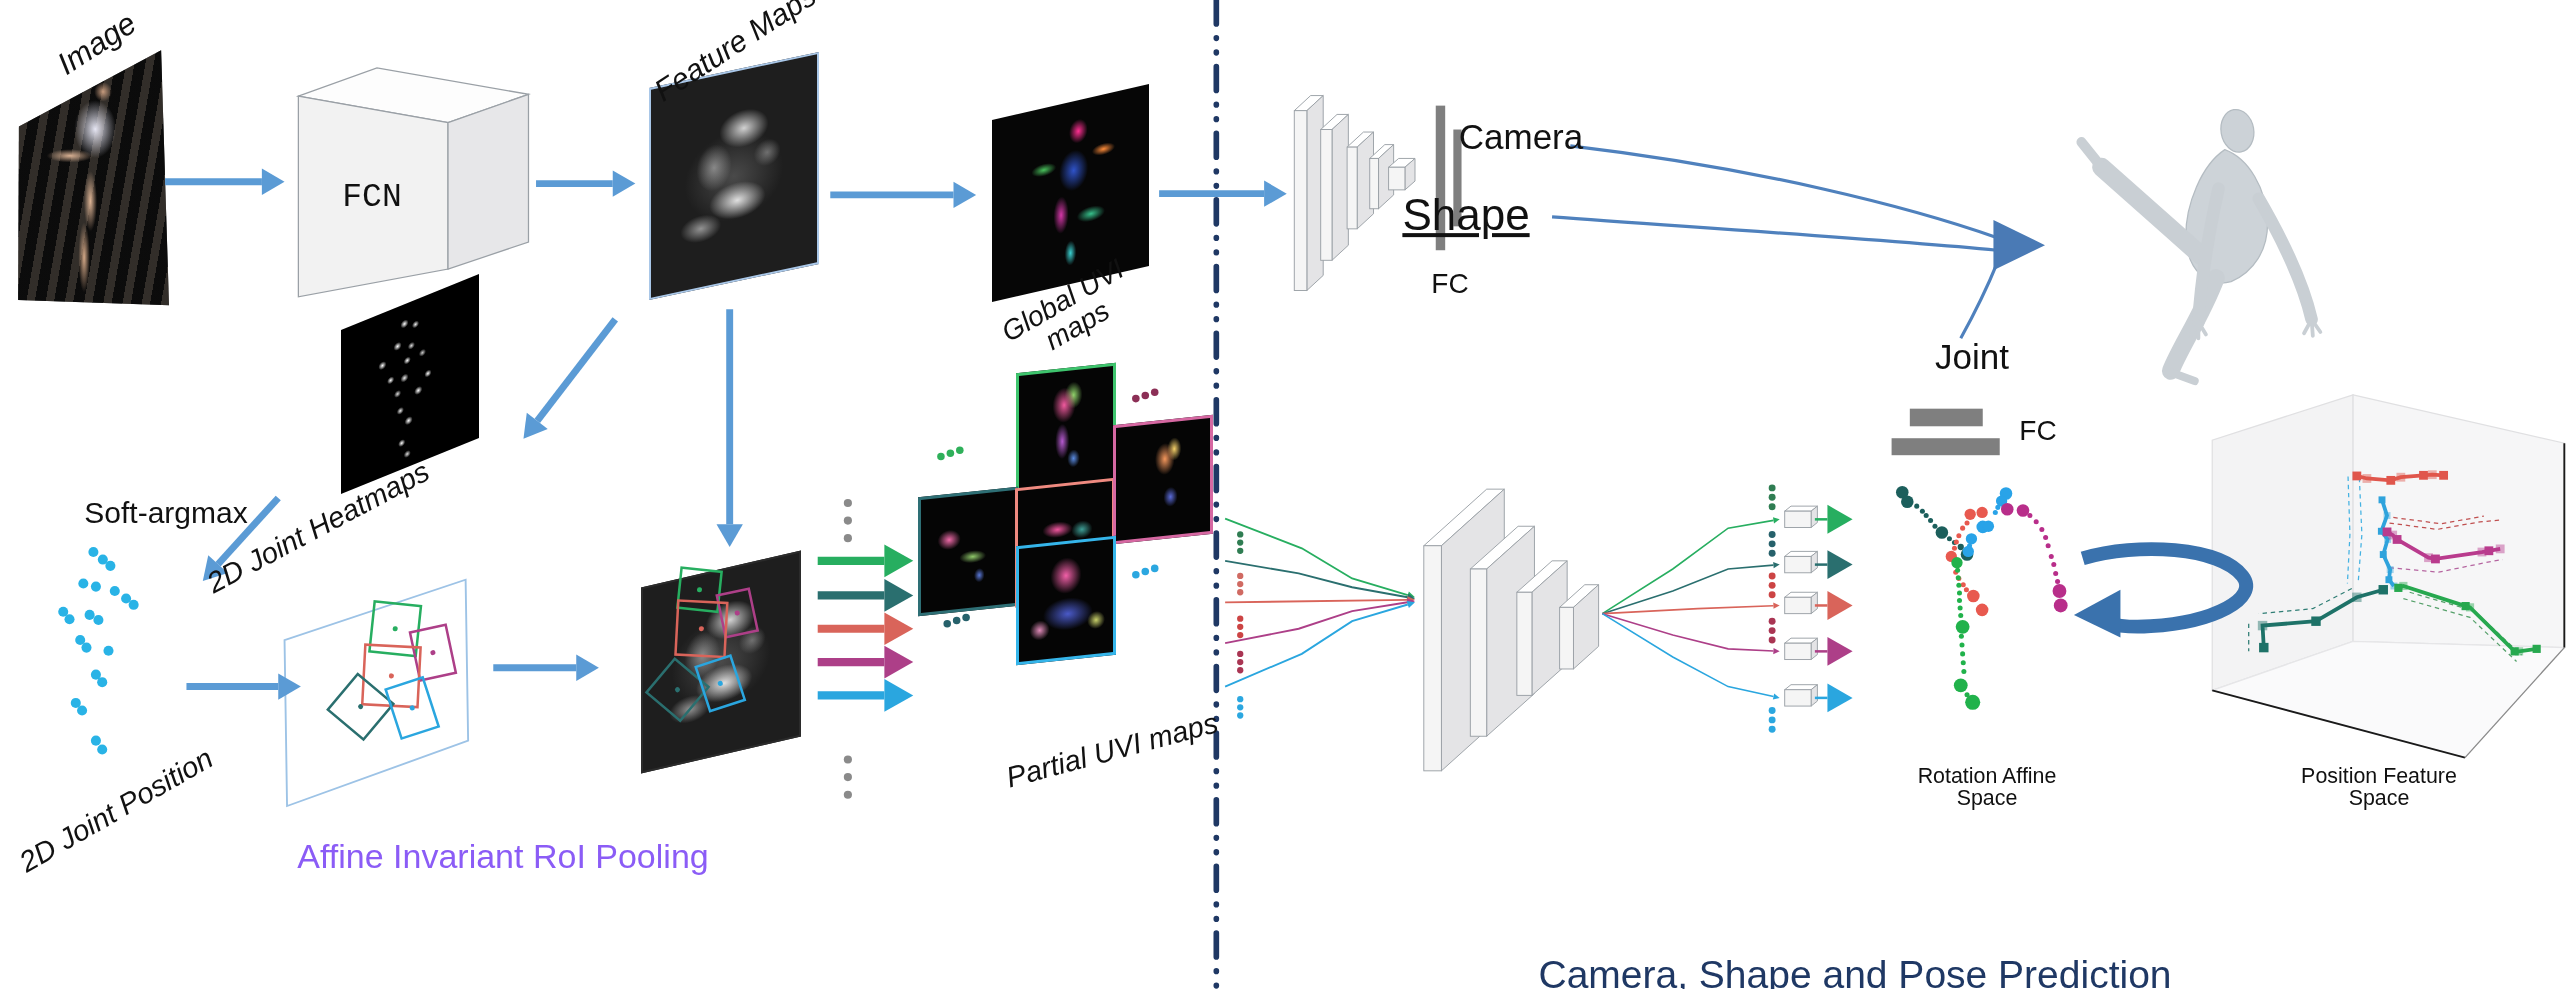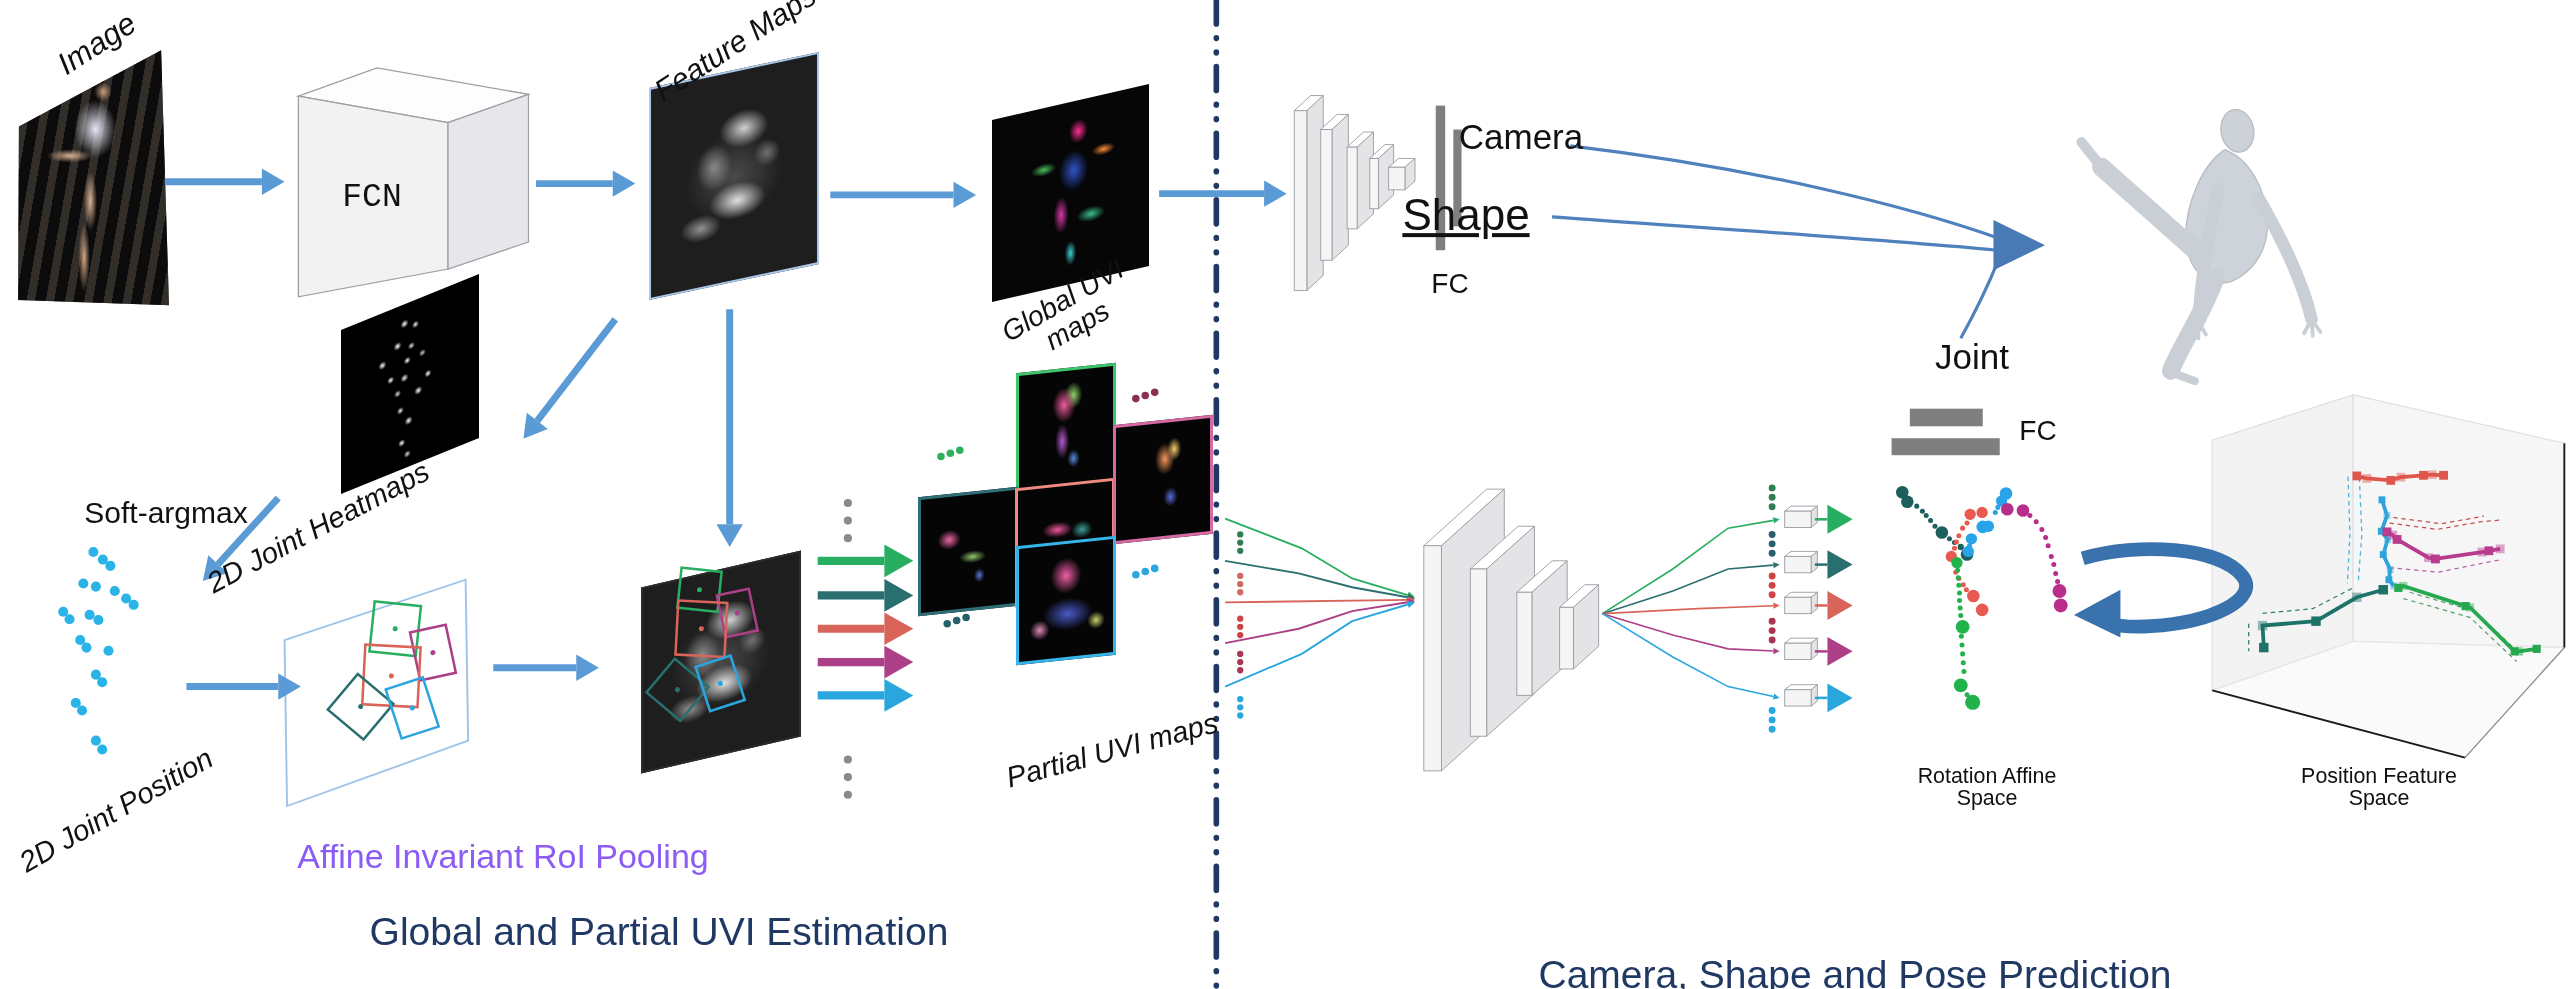--- a/index.html
+++ b/index.html
@@ -501,21 +501,20 @@
   <div class="lbl it" style="left:735px;top:43px;font-size:30px;transform:translate(-50%,-50%) rotate(-33deg);">Feature Maps</div>
   <div class="lbl it" style="left:1070px;top:313px;font-size:28px;transform:translate(-50%,-50%) rotate(-30deg);">
     <div>Global UVI</div>
     <div>maps</div>
   </div>
   <div class="lbl it" style="left:318px;top:527px;font-size:29px;transform:translate(-50%,-50%) rotate(-28deg);">2D Joint Heatmaps</div>
   <div class="lbl" style="left:166px;top:503px;font-size:30px;margin-top:10px;">Soft-argmax</div>
   <div class="lbl it" style="left:116px;top:810px;font-size:29px;transform:translate(-50%,-50%) rotate(-30deg);">2D Joint Position</div>
   <div class="lbl" style="left:503px;top:857px;font-size:34px;color:#8b5cf6;">Affine Invariant RoI Pooling</div>
   <div class="lbl it" style="left:1112px;top:750px;font-size:29px;transform:translate(-50%,-50%) rotate(-15deg);">Partial UVI maps</div>
-  <div class="lbl" style="left:659px;top:932px;font-size:39px;color:#1f3864;">Global and Partial UVI Estimation</div>
   <div class="lbl" style="left:1521px;top:137px;font-size:35px;">Camera</div>
   <div class="lbl" style="left:1466px;top:215px;font-size:44px;text-decoration:underline;">Shape</div>
   <div class="lbl" style="left:1450px;top:284px;font-size:28px;">FC</div>
   <div class="lbl" style="left:1972px;top:357px;font-size:35px;">Joint</div>
   <div class="lbl" style="left:2038px;top:431px;font-size:28px;">FC</div>
   <div class="lbl" style="left:1987px;top:787px;font-size:21.4px;">
     <div>Rotation Affine</div>
     <div>Space</div>
   </div>
   <div class="lbl" style="left:2379px;top:787px;font-size:21.4px;">

